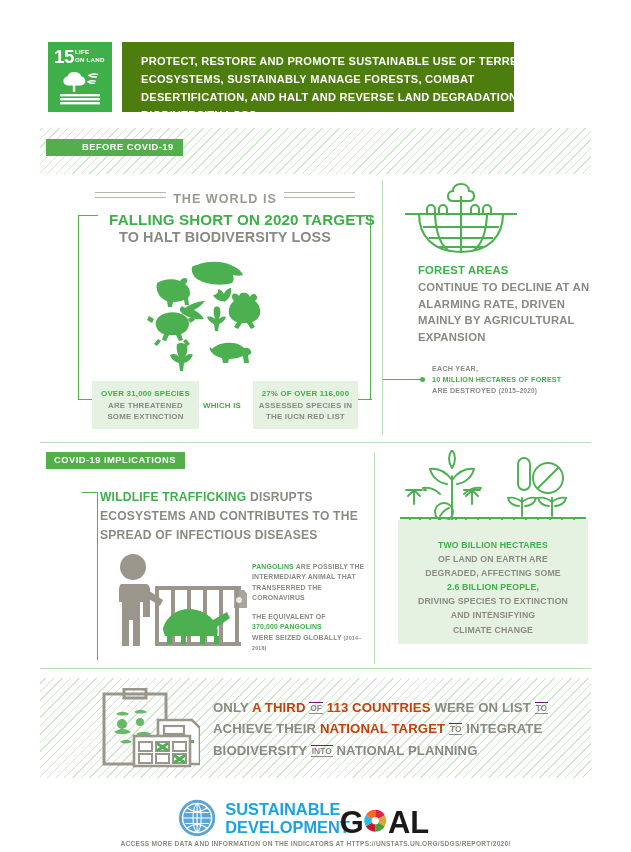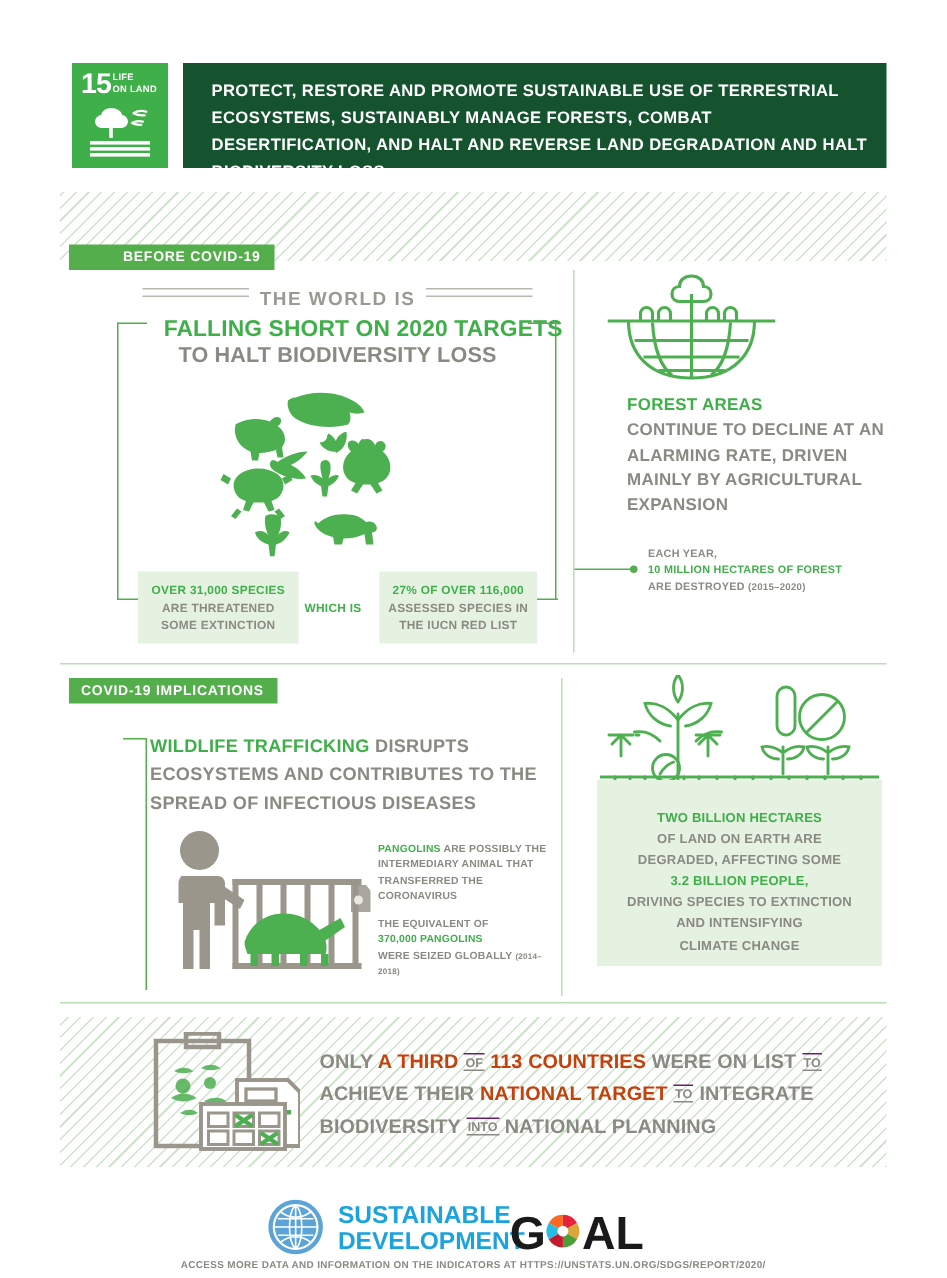--- a/index.html
+++ b/index.html
@@ -30,22 +30,22 @@
   .badge-num{
     position:absolute;left:6px;top:5px;font-size:19px;font-weight:bold;
     letter-spacing:-0.5px;line-height:1;
   }
   .badge-words{
     position:absolute;left:27px;top:6px;font-size:6.2px;font-weight:bold;
     line-height:1.28;letter-spacing:0.2px;
   }
   .badge-art{position:absolute;left:7px;top:24px;width:50px;height:42px;}
   .header-bar{
-    position:absolute;left:122px;top:42px;width:469px;height:70px;
-    background:#14532d;
+    position:absolute;left:122px;top:42px;width:392px;height:70px;
+    background:#4d7c0f;
   }
   .header-text{
     position:absolute;left:19px;top:11px;width:440px;
     color:#fff;font-size:11.1px;font-weight:bold;
     line-height:1.62;letter-spacing:0.25px;
   }
 
   
   .tag{
     position:absolute;background:#55AE4C;color:#fff;
@@ -174,21 +174,21 @@
       <rect x="5" y="28" width="40" height="2.4" fill="#fff"></rect>
       <rect x="5" y="32" width="40" height="2.4" fill="#fff"></rect>
       <rect x="5" y="36" width="40" height="2.4" fill="#fff"></rect>
     </svg>
   </div>
 
   <div class="header-bar">
     <div class="header-text">PROTECT, RESTORE AND PROMOTE SUSTAINABLE USE OF TERRESTRIAL ECOSYSTEMS, SUSTAINABLY MANAGE FORESTS, COMBAT DESERTIFICATION, AND HALT AND REVERSE LAND DEGRADATION AND HALT BIODIVERSITY LOSS</div>
   </div>
 
-  <div class="tag" style="left:46px;top:163px;padding-left:36px;">BEFORE COVID-19</div>
+  <div class="tag" style="left:46px;top:139px;padding-left:36px;">BEFORE COVID-19</div>
 
   <div class="world-is">
     <span class="rule"></span>
     <span>THE WORLD IS</span>
     <span class="rule"></span>
   </div>
 
   <div class="falling">FALLING SHORT ON 2020 TARGETS</div>
   <div class="tohalt">TO HALT BIODIVERSITY LOSS</div>
 
@@ -329,21 +329,21 @@
       <path d="M0 68h186"></path>
       <path d="M10 68v10M20 68v12M30 68v9M40 68v13M56 68v11M66 68v9M78 68v12M90 68v10M102 68v12M114 68v9M126 68v13M138 68v10M150 68v12M162 68v9M174 68v11"></path>
     </g>
   </svg>
 
   <div class="land-box"></div>
   <div class="land-text">
     <span class="g">TWO BILLION HECTARES</span><br>
     <span>OF LAND ON EARTH ARE</span><br>
     <span>DEGRADED, AFFECTING SOME</span><br>
-    <span class="g">3.2 BILLION PEOPLE,</span><br>
+    <span class="g">2.6 BILLION PEOPLE,</span><br>
     <span>DRIVING SPECIES TO EXTINCTION</span><br>
     <span>AND INTENSIFYING</span><br>
     <span>CLIMATE CHANGE</span>
   </div>
 
   <div class="vline" style="left:40px;top:668px;width:551px;height:1.2px;"></div>
 
   <svg class="clip-art" viewBox="0 0 100 80">
     <rect x="4" y="6" width="62" height="70" fill="none" stroke="#9a968c" stroke-width="3"></rect>
     <rect x="24" y="1" width="22" height="9" fill="none" stroke="#9a968c" stroke-width="3"></rect>

